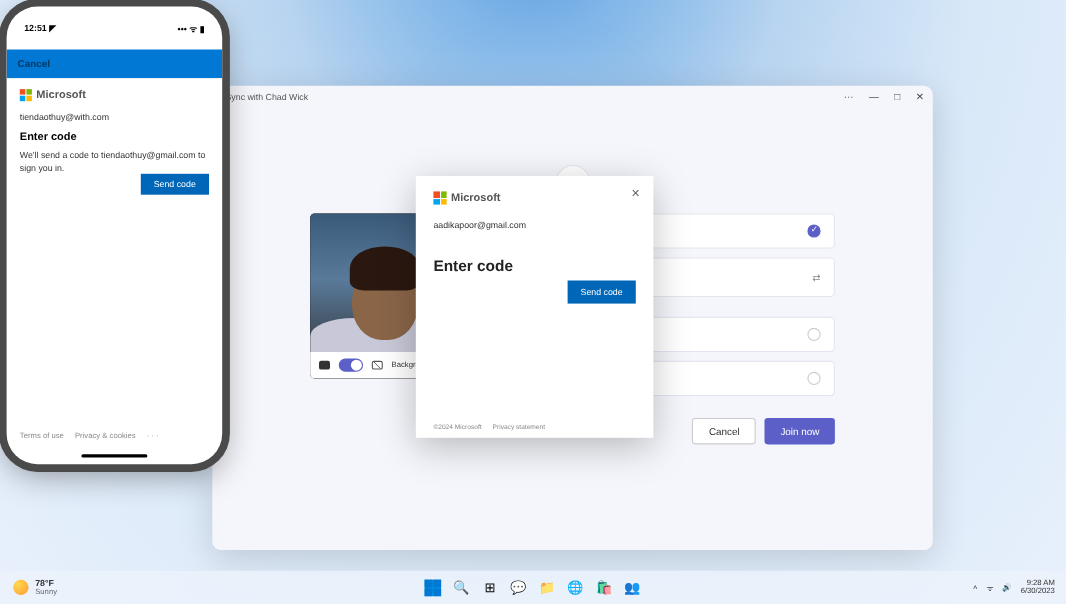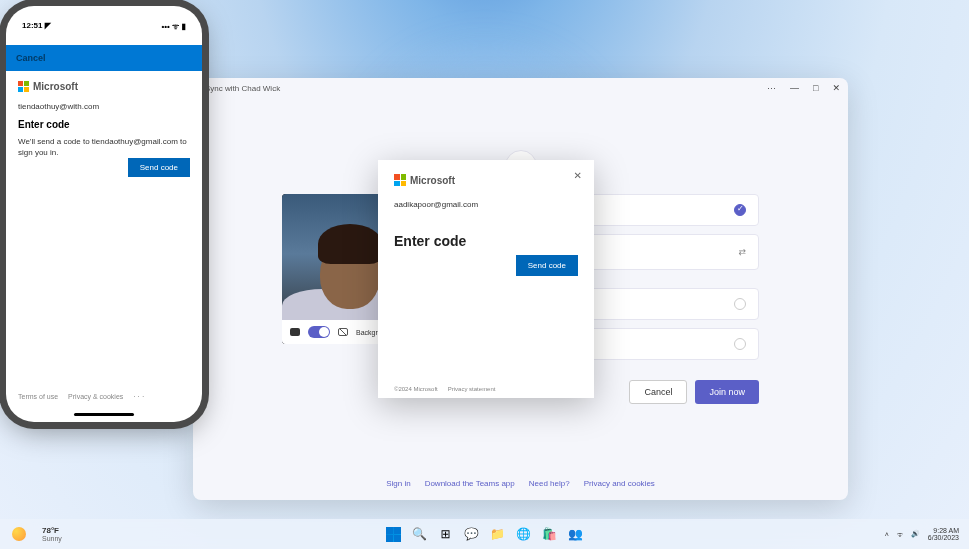--- a/index.html
+++ b/index.html
@@ -60,21 +60,21 @@
 .ip-logo{display:flex;align-items:center;gap:4px;margin-bottom:10px}
 .ip-logo .ms-squares{width:11px;height:11px}
 .ip-logo-text{font-size:10px;font-weight:600;color:#555}
 .ip-email{font-size:8px;color:#333;margin-bottom:8px}
 .ip-heading{font-size:10px;font-weight:700;color:#000;margin-bottom:6px}
 .ip-body{font-size:8px;color:#333;line-height:1.4;}
 .ip-btn{background:#0067b8;color:#fff;padding:5px 12px;font-size:8px;border:none;float:right;cursor:pointer}
 .ip-footer{position:absolute;bottom:22px;left:12px;font-size:7px;color:#888;display:flex;gap:10px}
 .ip-handle{position:absolute;bottom:6px;left:50%;transform:translateX(-50%);width:60px;height:3px;background:#000;border-radius:2px}
 .taskbar{position:absolute;bottom:0;left:0;right:0;height:30px;background:rgba(235,242,252,.85);backdrop-filter:blur(20px);display:flex;align-items:center;justify-content:center}
-.tb-left{position:absolute;left:12px;display:flex;align-items:center;gap:16px;font-size:8px;color:#333}
+.tb-left{position:absolute;left:12px;display:flex;align-items:center;gap:6px;font-size:8px;color:#333}
 .weather{width:14px;height:14px;background:radial-gradient(circle at 30% 30%,#ffd84a,#ff9a3a);border-radius:50%}
 .tb-center{display:flex;gap:4px;align-items:center}
 .tb-center .tbi{width:22px;height:22px;border-radius:3px;display:flex;align-items:center;justify-content:center;cursor:pointer;font-size:12px}
 .tb-right{position:absolute;right:10px;display:flex;align-items:center;gap:8px;font-size:7px;color:#333}
 .win-start{background:linear-gradient(135deg,#0078d4,#00a4ef);width:15px;height:15px;display:grid;grid-template-columns:1fr 1fr;gap:1px}
 .win-start div{background:#0078d4}
 </style>
 </head>
 <body>
 
@@ -134,26 +134,20 @@
             <span></span>
             <span class="chk"></span>
           </div>
         <div class="action-row">
           <button class="btn btn-cancel">Cancel</button>
           <button class="btn btn-join">Join now</button>
         </div>
       </div>
     </div>
   </div>
-  <div class="footer-links">
-    <span>Sign in</span>
-    <span>Download the Teams app</span>
-    <span>Need help?</span>
-    <span>Privacy and cookies</span>
-  </div>
 </div>
 
 <div class="ms-dialog">
   <span class="close-x">✕</span>
   <div class="ms-logo">
     <div class="ms-squares">
         <div></div>
         <div></div>
         <div></div>
         <div></div>

